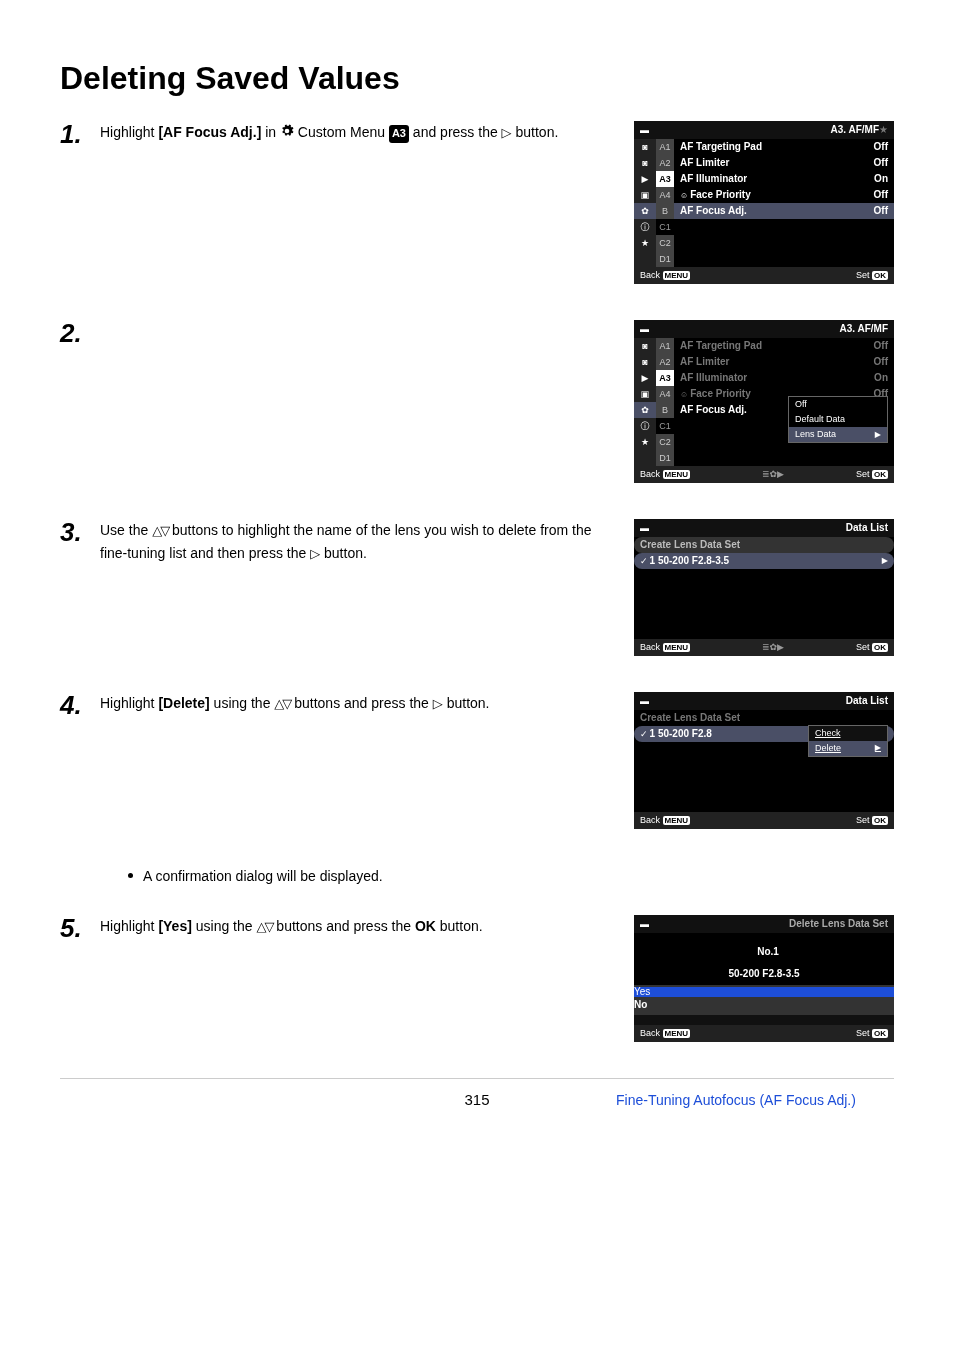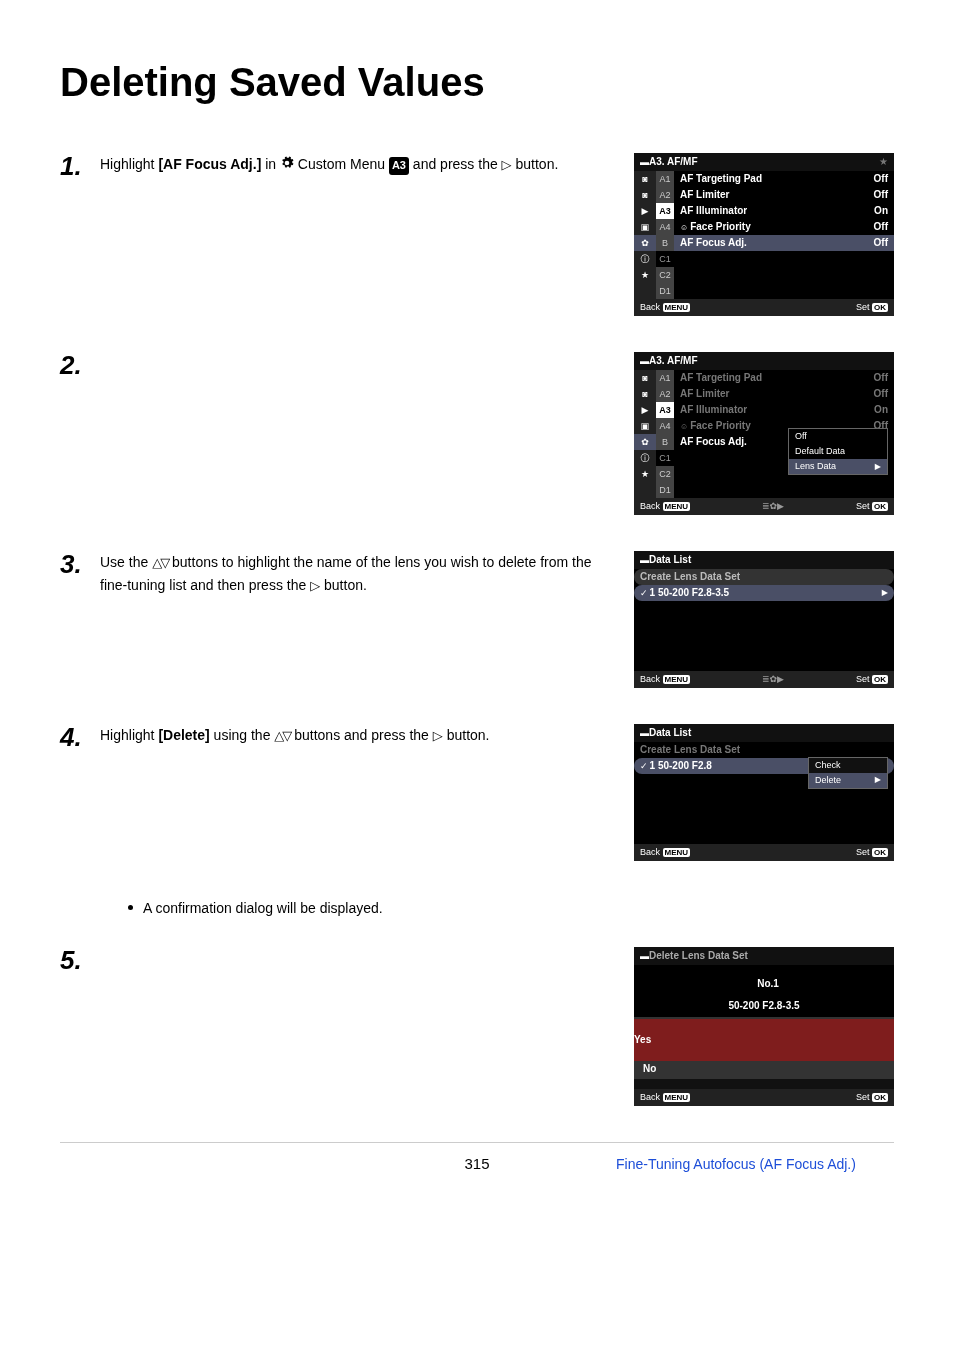--- a/index.html
+++ b/index.html
@@ -5,29 +5,29 @@
   * { box-sizing: border-box; margin: 0; padding: 0; }
   body {
     font-family: Arial, Helvetica, sans-serif;
     width: 954px;
     margin: 0 auto;
     background: #fff;
     color: #000;
     font-size: 14px;
   }
   .page { padding: 60px 60px 0 60px; }
-  h1 { font-size: 40px; font-weight: 700; margin-bottom: 48px; }
+  h1 { font-size: 32px; font-weight: 700; margin-bottom: 24px; }
   .step-row { display: flex; align-items: flex-start; margin-bottom: 36px; gap: 24px; }
   .step-body { flex: 1; display: flex; align-items: flex-start; gap: 12px; }
   .step-num { font-style: italic; font-weight: 700; font-size: 26px; line-height: 1; min-width: 28px; }
   .step-text { line-height: 1.6; flex:1; }
   .step-text b { font-weight: 700; }
   .menu-shot { width: 260px; background: #000; font-size: 10px; color: #fff; font-family: Arial, sans-serif; line-height: 1; }
   .ms-header { display:flex; align-items:center; justify-content:space-between; padding:4px 6px; background:#111; }
-  .ms-header-title { flex:1; text-align:left; font-weight:700; }
+  .ms-header-title { flex:1; text-align:right; font-weight:700; }
   .star { color:#777; }
   .ms-body { display:flex; }
   .ms-sidebar { width:22px; background:#222; display:flex; flex-direction:column; }
   .ms-sidebar div { height:16px; display:flex; align-items:center; justify-content:center; font-size:9px; }
   .ms-side-num { width:18px; background:#444; display:flex; flex-direction:column; }
   .ms-side-num div { height:16px; display:flex;align-items:center;justify-content:center; font-size:9px; color:#ccc;}
   .ms-side-num .sel { background:#fff; color:#000; font-weight:700;}
   .ms-side-num .sel2 { background:#000; color:#999;}
   .ms-list { flex:1; }
   .ms-item { display:flex; justify-content:space-between; padding:2px 6px; height:16px; align-items:center; }
@@ -49,28 +49,28 @@
   .footer-link { color:#1d4ed8; font-size:14px; text-align:left; }
   .icon-badge { display:inline-block; background:#000; color:#fff; border-radius:3px; padding:0 3px; font-size:11px; font-weight:700; }
   .tri-inline { font-size:13px; }
   .udtri { font-size:13px; letter-spacing:-2px;}
   .ms-wrap { position:relative; }
   .ms-list-data { padding:0; }
   .ms-simple-item { display:flex; justify-content:space-between; padding:3px 6px; align-items:center;border-radius:8px;}
   .ms-simple-item.hdr { background:#333; color:#bbb; font-weight:700;}
   .ms-simple-item.hl { background:#4a4f66;}
   .ms-popup2 { position:absolute; right:6px; top:33px; width:80px; background:#111; border:1px solid #666; font-size:9px;}
-  .ms-popup2 div { padding:3px 6px; display:flex;justify-content:space-between;align-items:flex-start;}
+  .ms-popup2 div { padding:3px 6px; display:flex;justify-content:space-between;align-items:flex-start;text-decoration:underline;}
   .ms-popup2 .hl { background:#4a4f66;}
   .del-box { text-align:center; padding:14px 0 4px 0;}
   .del-box .no1 { font-weight:700; margin-bottom:12px;padding-left:8px;}
   .del-box .lens { font-weight:700; margin-bottom:2px;}
   .del-choice { background:#333; padding:2px 0;}
-  .del-choice .y{ background:#7f1d1d; padding:16px 0; font-weight:700;}
-  .del-choice .n{ padding:3px 9px; font-weight:700;}
+  .del-choice .y{ background:#1d4ed8; padding:0 0; font-weight:400;}
+  .del-choice .n{ padding:3px 0; font-weight:700;}
   .face-dot::before{content:"\263A";font-size:8px;margin-right:2px;}
   .cam-ico{font-size:9px;}
   .chk{font-size:9px;margin-right:2px;}
   .mid-ico{color:#999;font-size:9px;}
   .gear-svg{display:inline-block;vertical-align:middle;}
 </style>
 </head>
 <body>
 
 <div class="page">
@@ -286,20 +286,23 @@
     </div>
   </div>
 
   <div class="bullet-row">
       <span>A confirmation dialog will be displayed.</span>
     </div>
 
   <div class="step-row">
     <div class="step-body">
       <div class="step-num">5.</div>
+      <div class="step-text">
+        <span>Highlight </span><b>[Yes]</b><span> using the </span><span class="udtri">△▽</span><span> buttons and press the </span><b>OK</b><span> button.</span>
+      </div>
     </div>
     <div class="menu-shot">
       <div class="ms-header">
           <span class="cam-ico">▬</span>
           <span class="ms-header-title" style="color:#aaa">Delete Lens Data Set</span>
           <span> </span>
         </div>
       <div class="del-box">
         <div class="no1">No.1</div>
         <div class="lens">50-200 F2.8-3.5</div>

